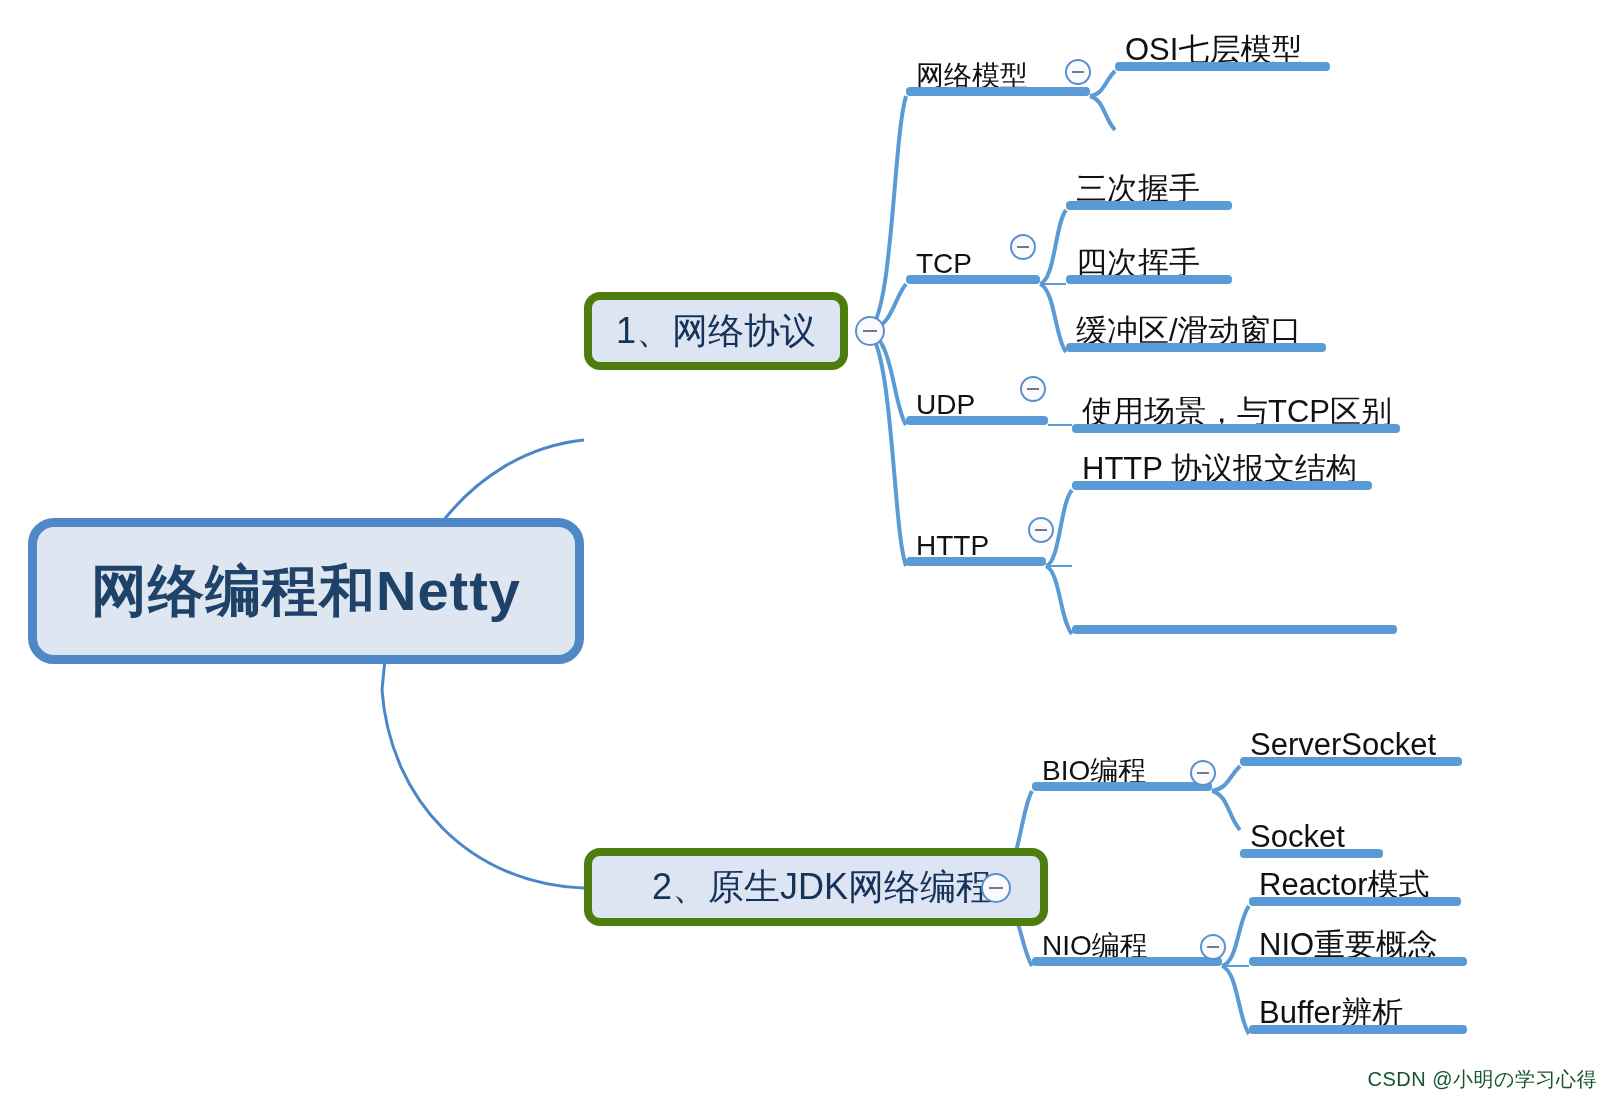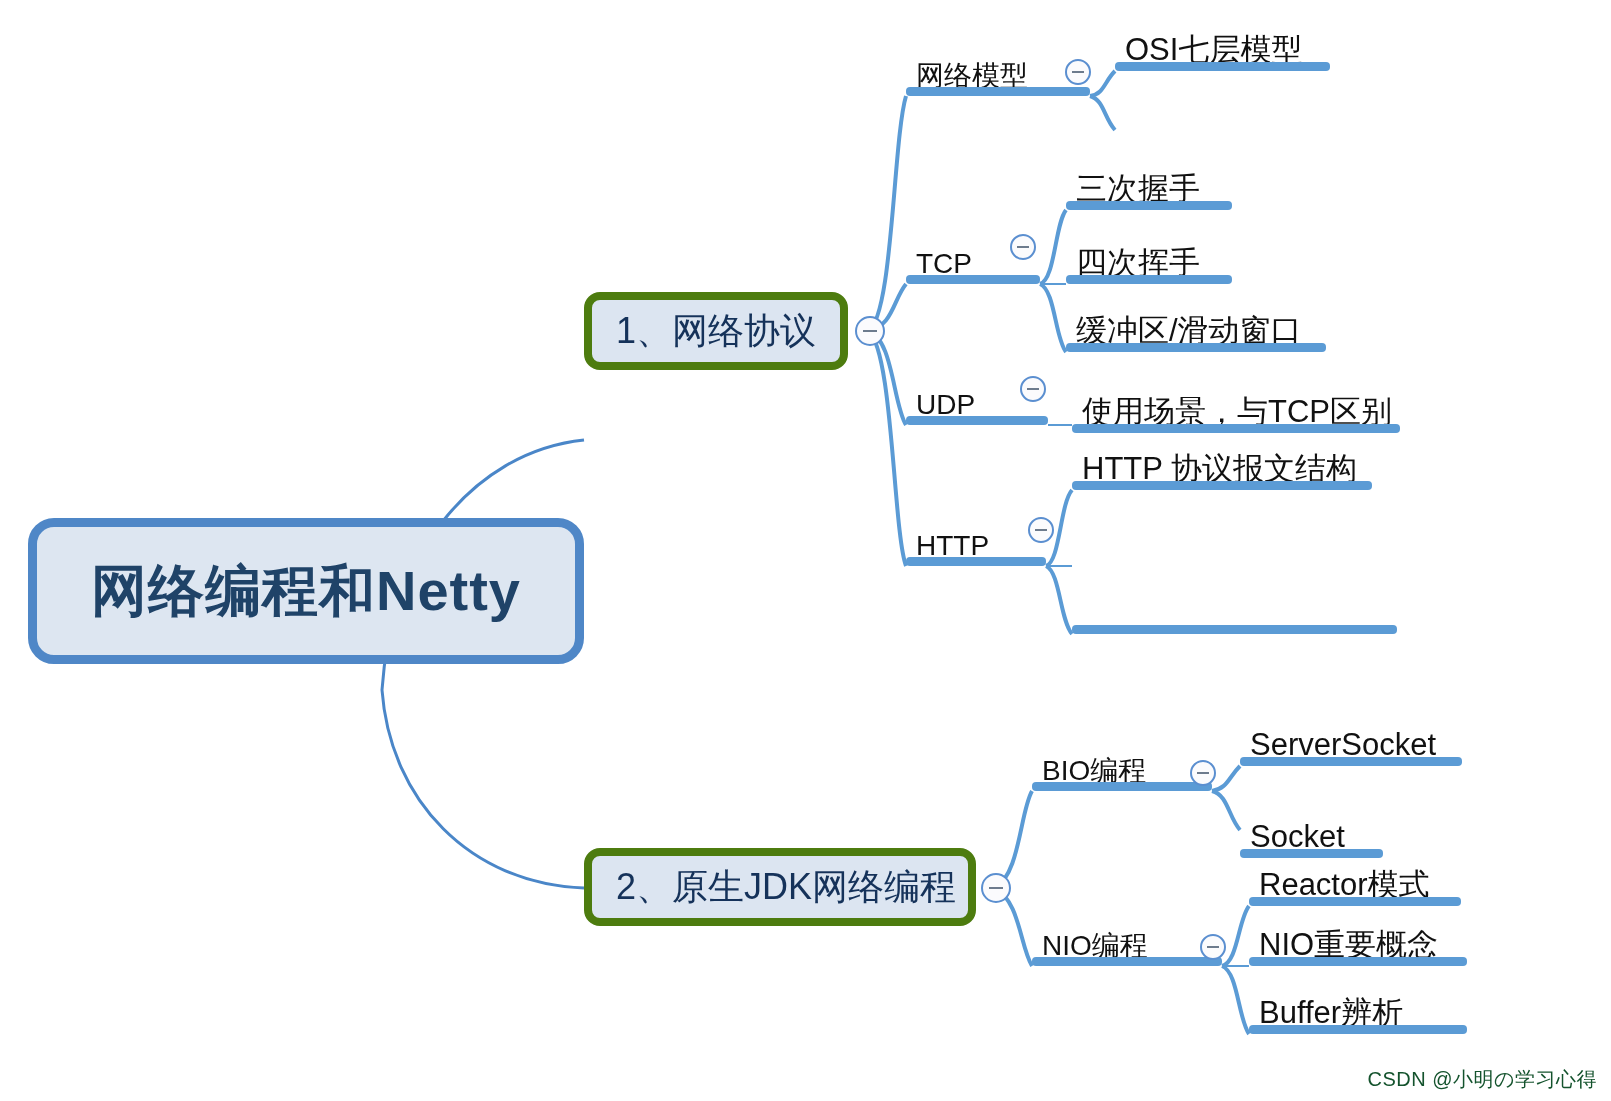--- a/index.html
+++ b/index.html
@@ -62,21 +62,21 @@
     align-items: center;
     justify-content: center;
   }
   .l1-label {
     font-size: 36px;
     color: #15325a;
     white-space: nowrap;
     line-height: 1;
   }
   #l1-protocol { left: 584px; top: 292px; width: 264px; height: 78px; }
-  #l1-jdk      { left: 584px; top: 848px; width: 392px; height: 78px; padding-left: 12px; }
+  #l1-jdk      { left: 584px; top: 848px; width: 464px; height: 78px; padding-left: 12px; }
 
   
   .bar-node {
     position: absolute;
   }
   .bar-node .bar-text {
     position: absolute;
     left: 10px;
     bottom: 6px;
     white-space: nowrap;

